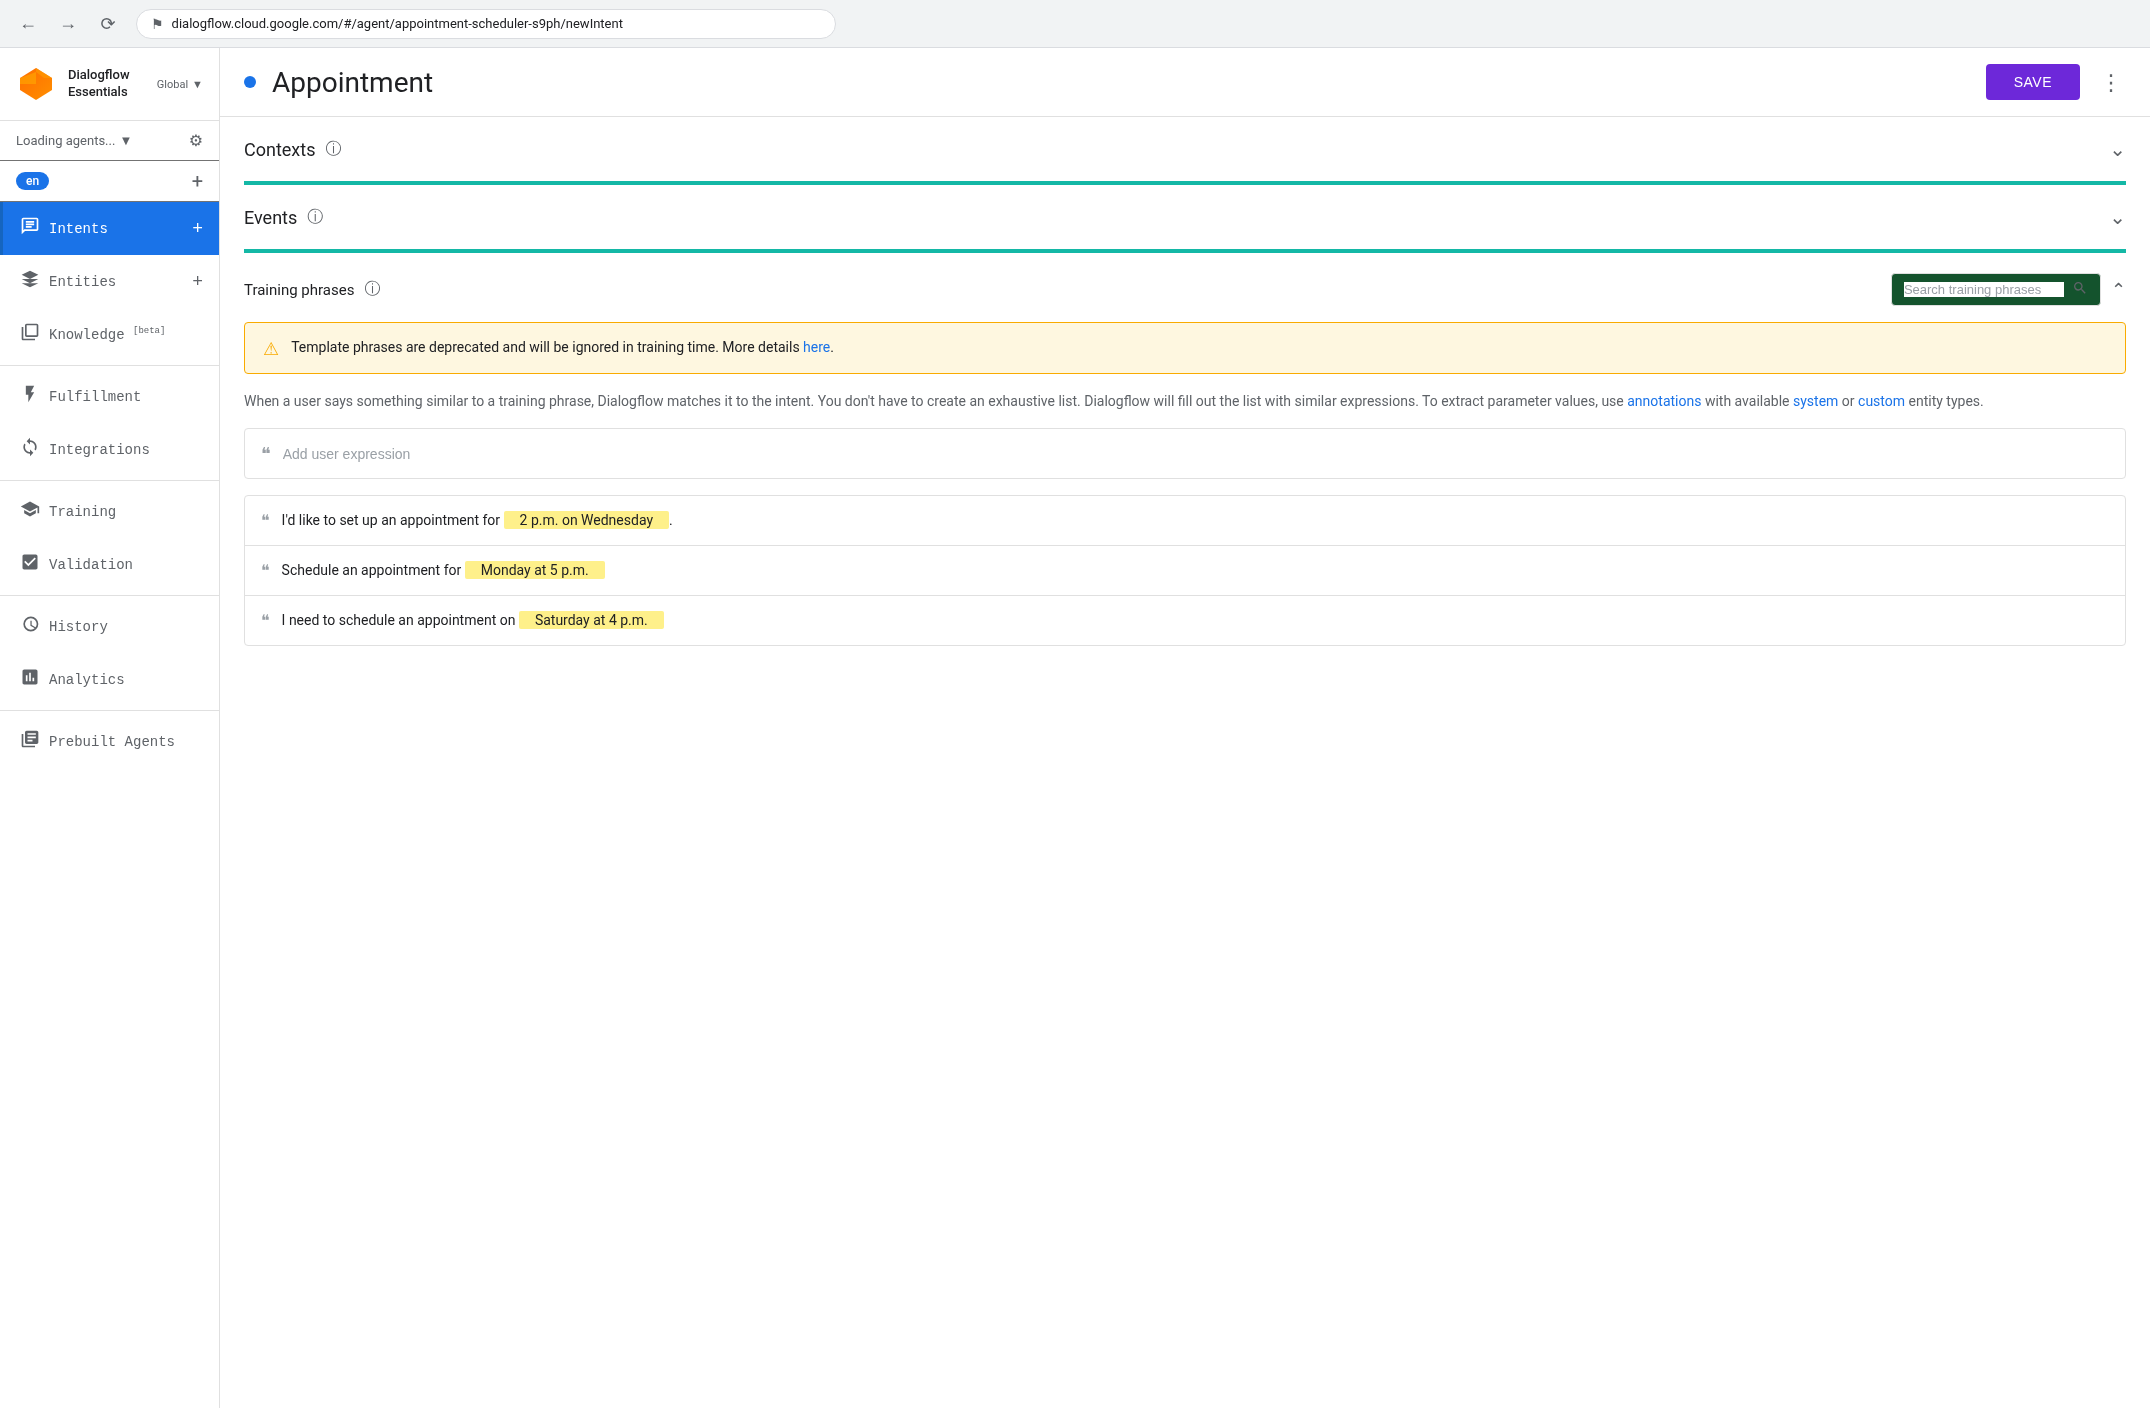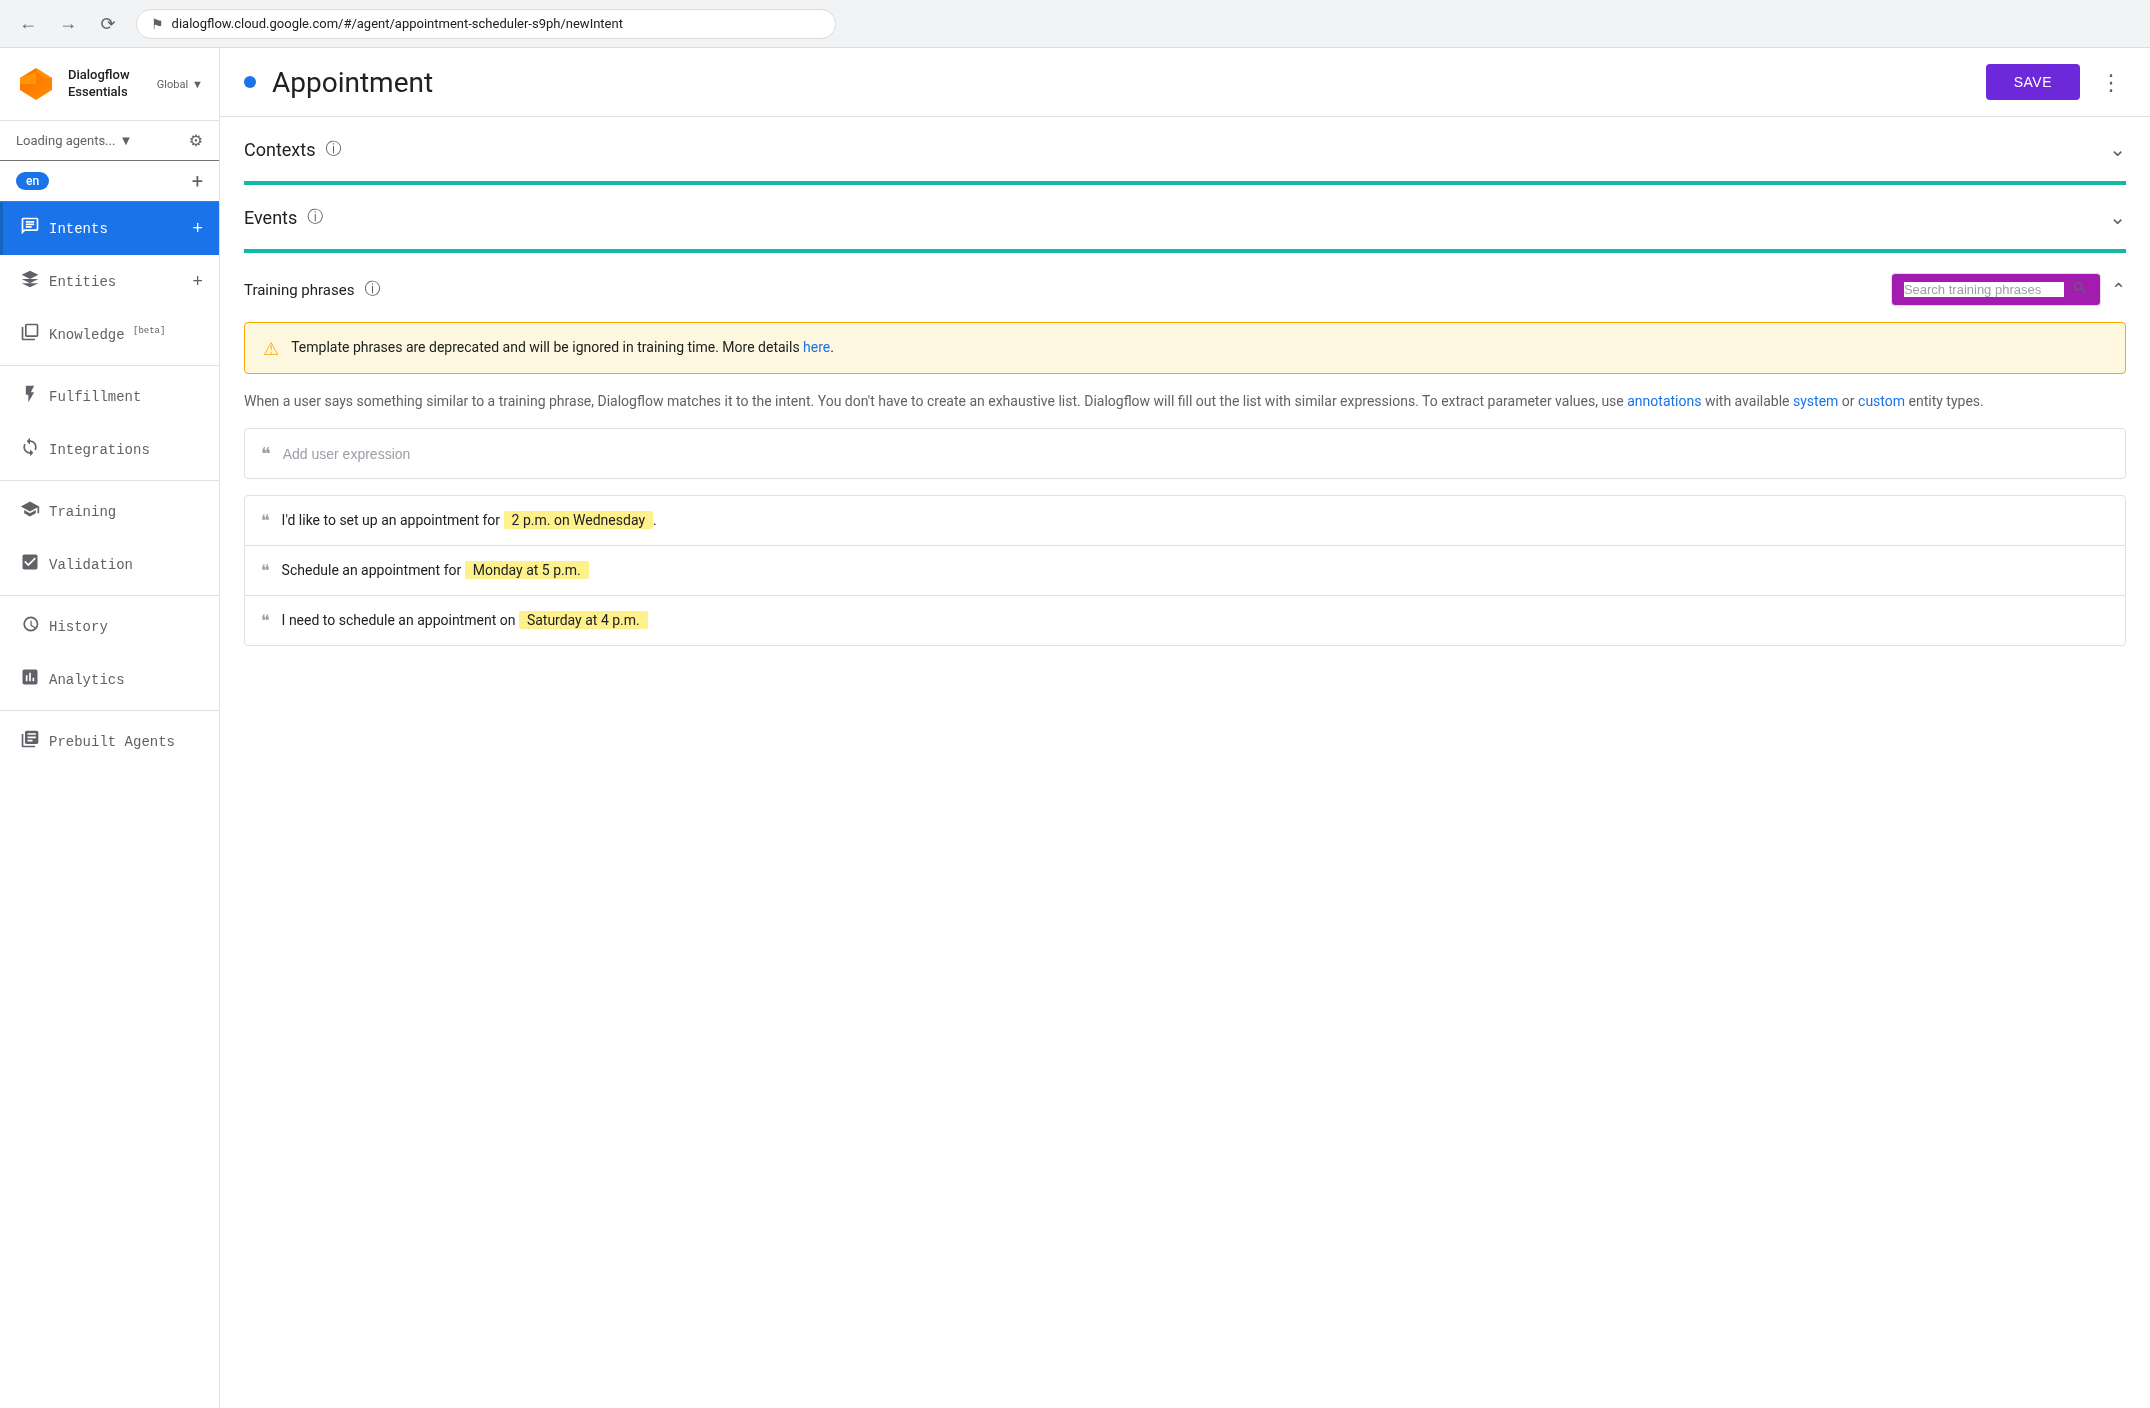--- a/index.html
+++ b/index.html
@@ -52,21 +52,21 @@
     .section { border-bottom: 4px solid #14b8a6; text-align: right; }
     .section-header { display: flex; align-items: center; gap: 10px; padding: 20px 0; cursor: pointer; }
     .section-title { font-size: 18px; font-weight: 400; color: #202124; }
     .section-help { color: #5f6368; font-size: 16px; }
     .section-chevron { margin-left: auto; color: #5f6368; font-size: 20px; }
 
     
     .training-section { padding: 20px 0; }
     .training-header { display: flex; align-items: center; gap: 10px; margin-bottom: 16px; }
     .training-title { font-size: 15px; font-weight: 400; color: #202124; }
-    .training-search { margin-left: auto; display: flex; align-items: center; gap: 8px; border: 1px solid #e0e0e0; border-radius: 4px; padding: 6px 12px; background: #a21caf; }
+    .training-search { margin-left: auto; display: flex; align-items: center; gap: 8px; border: 1px solid #e0e0e0; border-radius: 4px; padding: 6px 12px; background: #14532d; }
     .training-search input { border: none; outline: none; font-size: 13px; color: #5f6368; width: 160px; }
     .training-search input::placeholder { color: #9aa0a6; }
     .search-icon-btn { color: #5f6368; cursor: pointer; }
     .collapse-btn { color: #5f6368; font-size: 18px; cursor: pointer; }
 
     
     .warning-banner { background: #fef7e0; border: 1px solid #f9ab00; border-radius: 4px; padding: 14px 18px; display: flex; align-items: flex-start; gap: 12px; margin-bottom: 16px; }
     .warning-icon { color: #f9ab00; font-size: 18px; flex-shrink: 0; margin-top: 1px; }
     .warning-text { font-size: 14px; color: #202124; line-height: 1.5; }
     .warning-link { color: #1a73e8; text-decoration: none; }
@@ -80,21 +80,21 @@
     .quote-icon { color: #9aa0a6; font-size: 18px; }
     .expression-input input { border: none; outline: none; font-size: 14px; color: #9aa0a6; flex: 1; }
     .expression-input input::placeholder { color: #9aa0a6; }
 
     
     .phrase-list { border: 1px solid #e0e0e0; border-radius: 4px; overflow: hidden; }
     .phrase-item { display: flex; align-items: center; gap: 12px; padding: 14px 16px; border-bottom: 1px solid #e0e0e0; }
     .phrase-item:last-child { border-bottom: none; }
     .phrase-quote { color: #9aa0a6; font-size: 16px; flex-shrink: 0; }
     .phrase-text { font-size: 14px; color: #202124; line-height: 1.5; }
-    .phrase-highlight { background: #fef08a; border-radius: 2px; padding: 1px 8px; }
+    .phrase-highlight { background: #fef08a; border-radius: 2px; padding: 1px 16px; }
 
     
     .dialogflow-logo { display: flex; align-items: center; }
   </style>
 </head>
 <body>
 
 <div class="browser-chrome">
   <div class="browser-nav">
     <button class="nav-btn">←</button>

